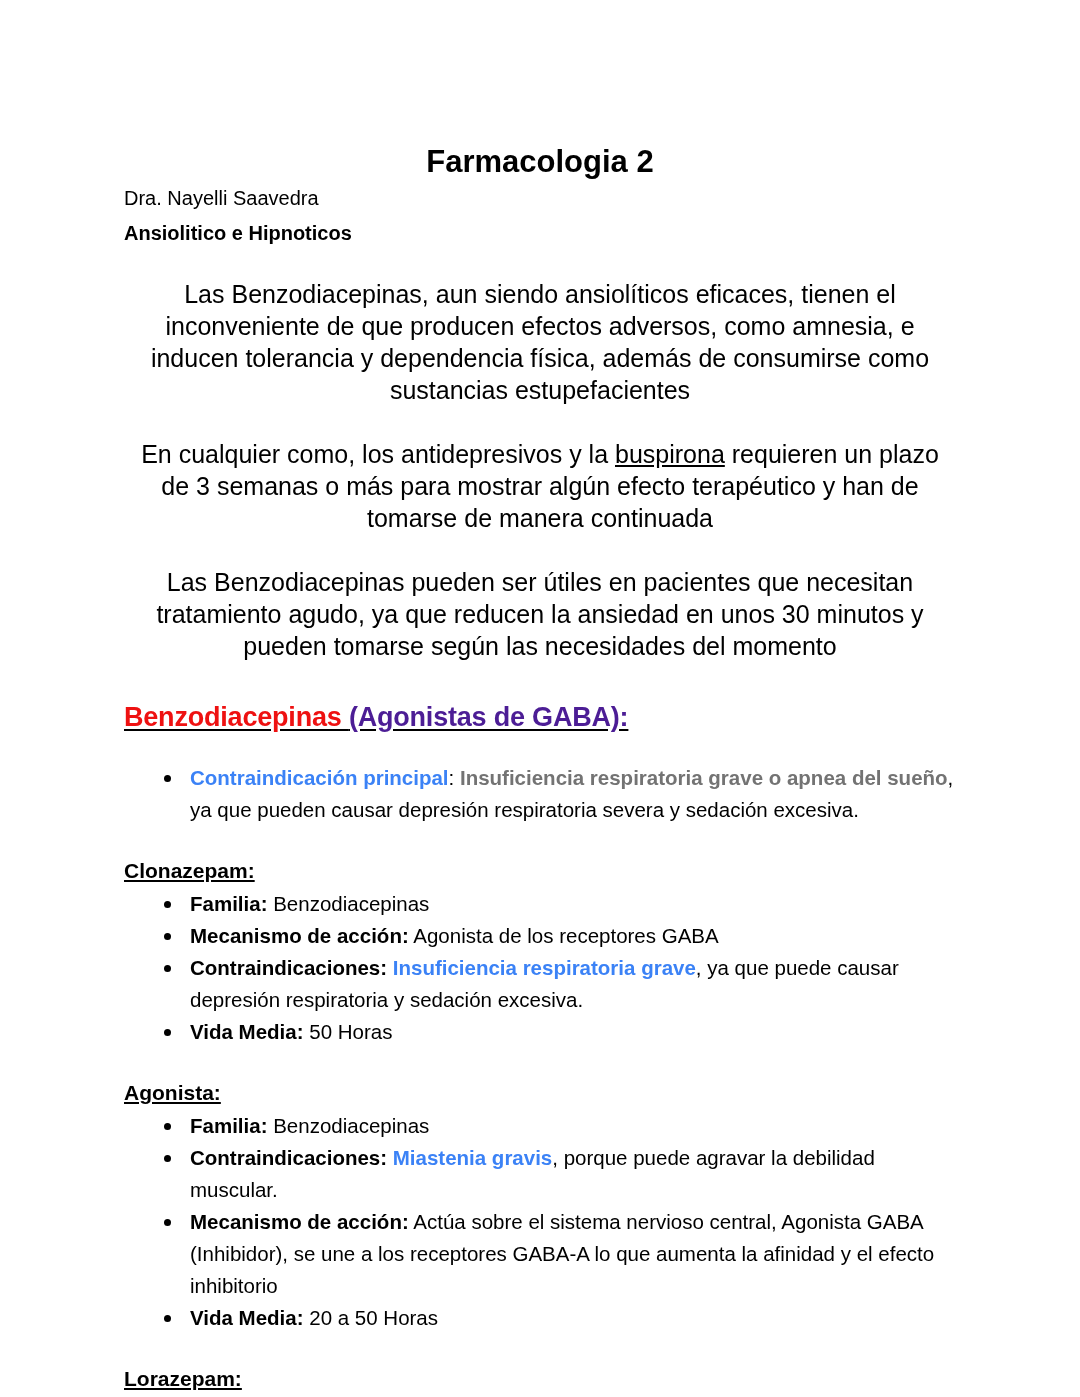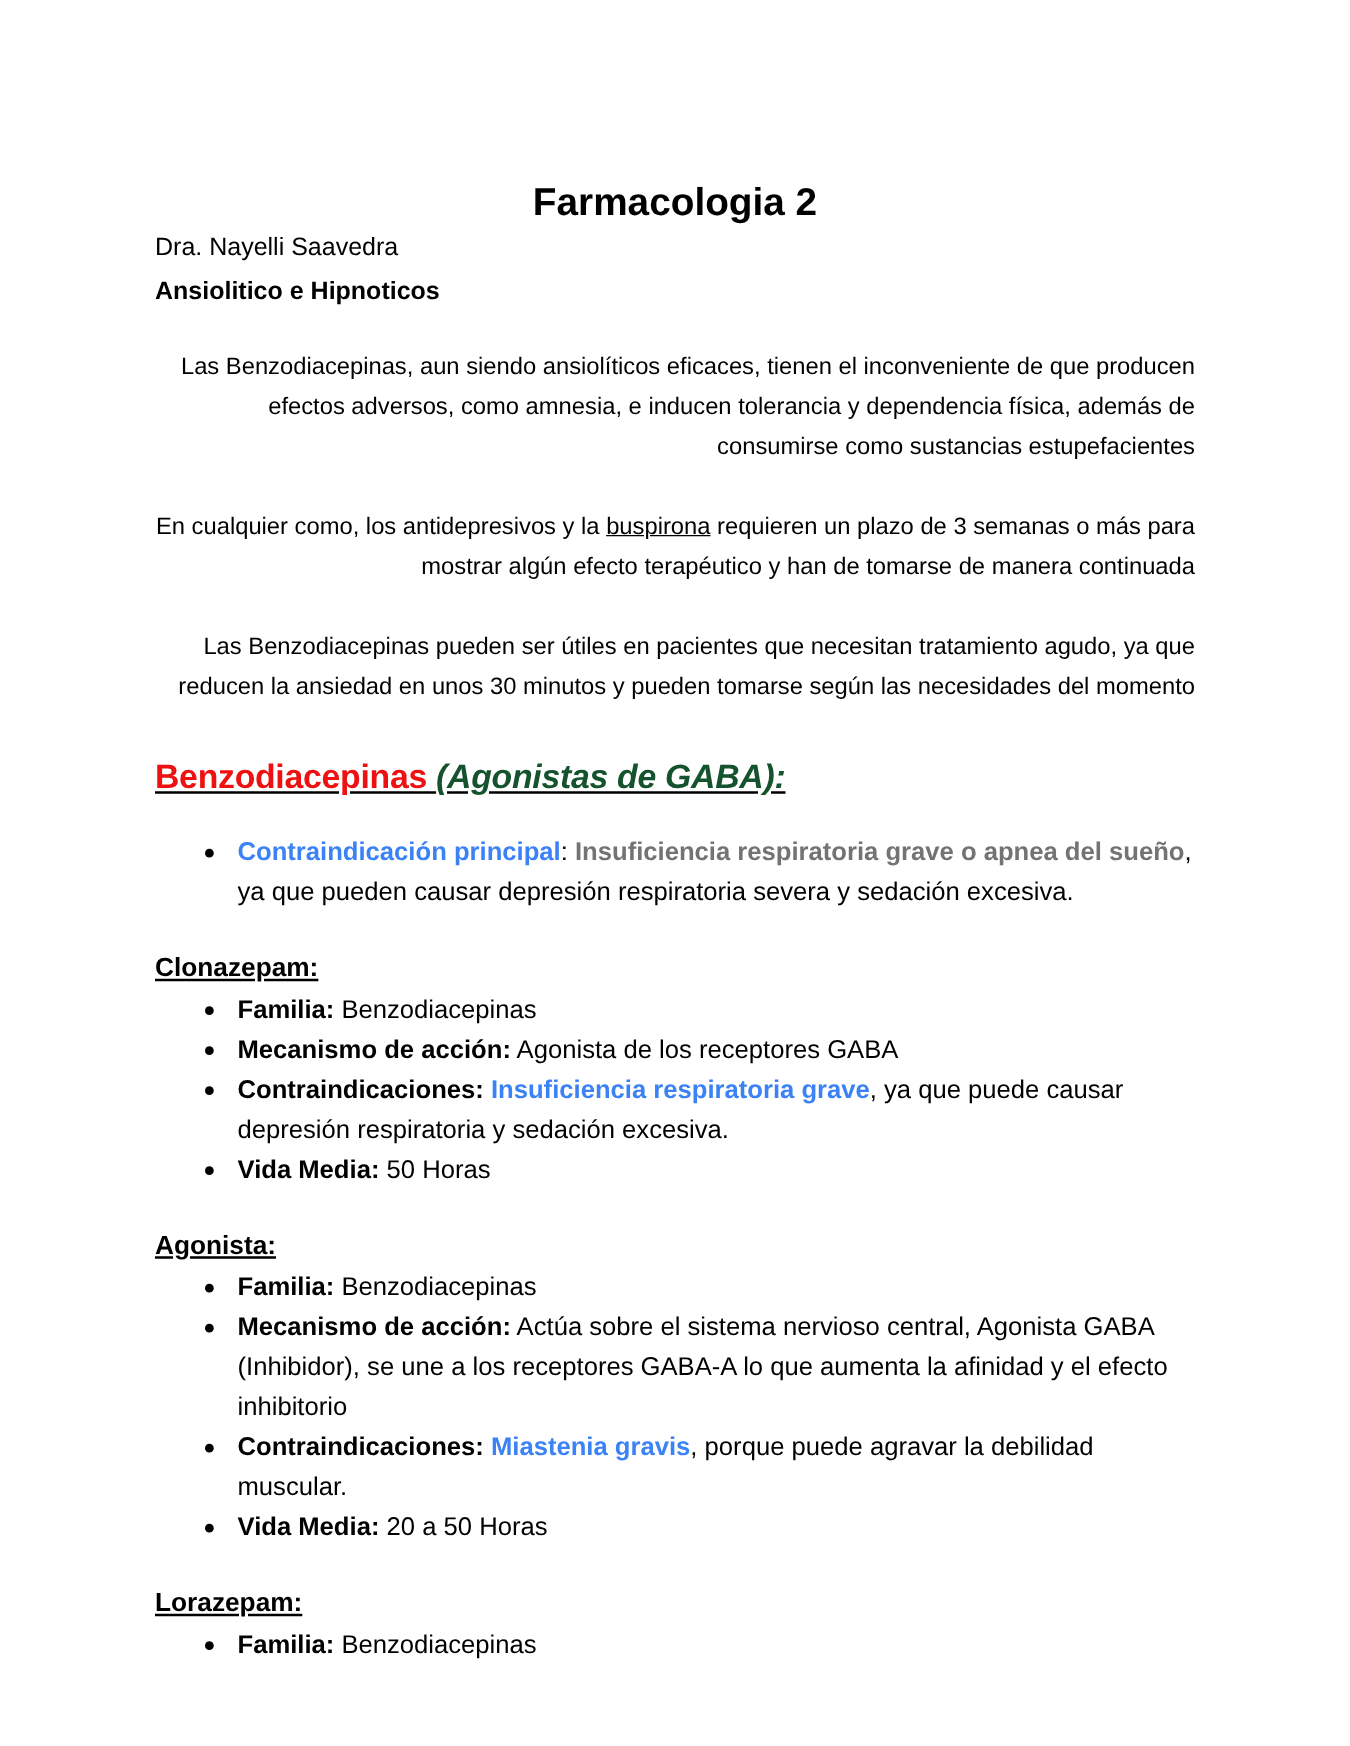--- a/index.html
+++ b/index.html
@@ -48,43 +48,43 @@
   }
 
   .section-label {
     font-size: 20px;
     font-weight: bold;
     line-height: 30px;
     margin: 6px 0 0 0;
   }
 
   p.para {
-    font-size: 19px;
+    font-size: 25px;
     line-height: 32px;
     margin: 32px 0 0 0;
-    text-align: right;
+    text-align: center;
   }
   p.para.first-para {
     margin-top: 30px;
   }
 
   .u { text-decoration: underline; }
   .b { font-weight: bold; }
 
   h2.color-heading {
     font-size: 27px;
     font-weight: bold;
     line-height: 38px;
     margin: 36px 0 0 0;
     text-decoration: underline;
     text-underline-offset: 3px;
     letter-spacing: -0.2px;
   }
   h2.color-heading .red { color: #ee1111; }
-  h2.color-heading .green { color: #14532d; font-style: italic; }
+  h2.color-heading .green { color: #4c1d95; }
 
   ul.bullets {
     list-style: none;
     margin: 0;
     padding: 0;
   }
   ul.bullets > li {
     position: relative;
     font-size: 20.5px;
     line-height: 32px;
@@ -149,22 +149,22 @@
         <li><span class="b">Mecanismo de acción:</span><span> Agonista de los receptores GABA</span></li>
         <li><span class="b">Contraindicaciones:</span><span class="blue"> Insuficiencia respiratoria grave</span><span>, ya que puede causar depresión respiratoria y sedación excesiva.</span></li>
         <li><span class="b">Vida Media:</span><span> 50 Horas</span></li>
       </ul>
     </div>
 
     <div class="drug-block">
       <div class="drug-name">Agonista:</div>
       <ul class="bullets">
         <li><span class="b">Familia:</span><span> Benzodiacepinas</span></li>
+        <li><span class="b">Contraindicaciones:</span><span class="blue"> Miastenia gravis</span><span>, porque puede agravar la debilidad muscular.</span></li>
         <li><span class="b">Mecanismo de acción:</span><span> Actúa sobre el sistema nervioso central, Agonista GABA (Inhibidor), se une a los receptores GABA-A lo que aumenta la afinidad y el efecto inhibitorio</span></li>
-        <li><span class="b">Contraindicaciones:</span><span class="blue"> Miastenia gravis</span><span>, porque puede agravar la debilidad muscular.</span></li>
         <li><span class="b">Vida Media:</span><span> 20 a 50 Horas</span></li>
       </ul>
     </div>
 
     <div class="drug-block">
       <div class="drug-name">Lorazepam:</div>
       <ul class="bullets">
         <li><span class="b">Familia:</span><span> Benzodiacepinas</span></li>
       </ul>
     </div>

